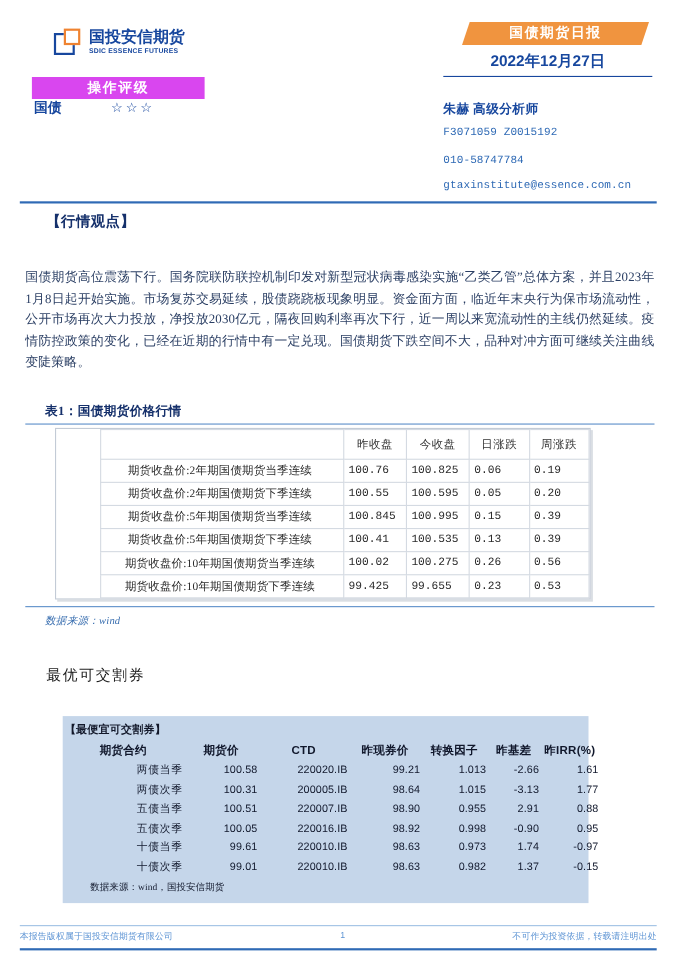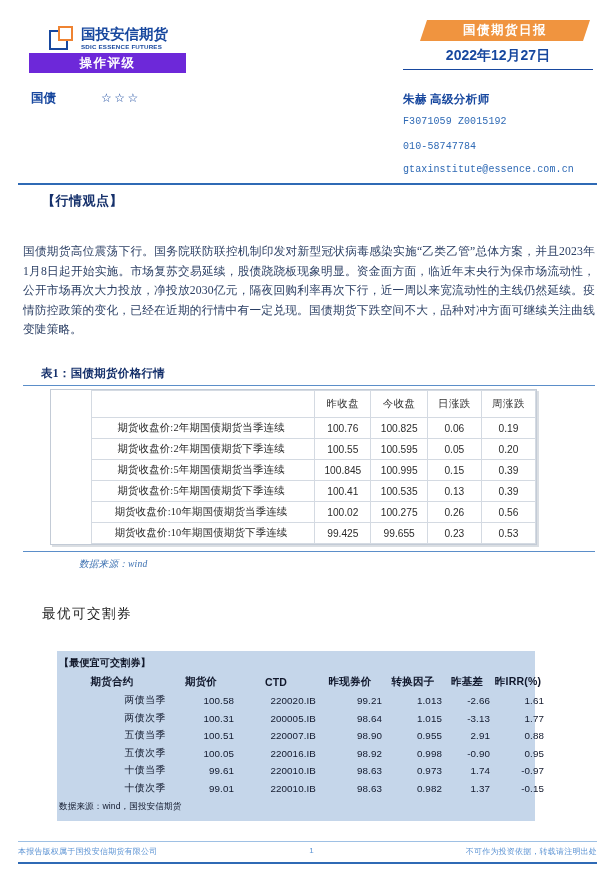--- a/index.html
+++ b/index.html
@@ -80,24 +80,24 @@
     font-weight: bold;
     color: #17479e;
     letter-spacing: 0.2px;
     margin-top: 2px;
     white-space: nowrap;
   }
 
   .rating-bar {
     position: absolute;
     left: 29px;
-    top: 53px;
+    top: 70px;
     width: 157px;
     height: 20px;
-    background: #6d28d9;
+    background: #d946ef;
     color: #ffffff;
     font-family: "Liberation Serif", serif;
     font-weight: bold;
     font-size: 12.5px;
     letter-spacing: 1.5px;
     display: flex;
     align-items: center;
     justify-content: center;
   }
   .rating-row {
@@ -262,22 +262,22 @@
     color: #333;
     text-align: center;
     letter-spacing: 0.5px;
   }
   table.t1 td.label {
     text-align: center;
     letter-spacing: 0.2px;
     padding-right: 8px;
   }
   table.t1 td.num {
-    text-align: center;
-    font-family: Liberation Sans, sans-serif;
+    text-align: left;
+    font-family: Liberation Mono, monospace;
     font-size: 10.2px;
   }
   .col-label { width: 252px; }
   .col-num   { width: 58px; }
 
   .table1-botrule {
     position: absolute;
     left: 23px;
     top: 551px;
     width: 572px;
@@ -286,21 +286,20 @@
   }
   .src1 {
     position: absolute;
     left: 41px;
     top: 558px;
     font-family: "Liberation Serif", serif;
     font-style: italic;
     font-size: 9.6px;
     color: #3a6fb0;
     letter-spacing: 0.2px;
-    margin-left: 38px;
   }
 
   .ctd-heading {
     position: absolute;
     left: 42px;
     top: 605px;
     font-family: "Liberation Serif", serif;
     font-size: 13.5px;
     color: #1a1a1a;
     letter-spacing: 1.5px;
@@ -347,25 +346,26 @@
   }
   table.t2 td.c1 { letter-spacing: 0.6px; }
   .t2c1 { width: 110px; }
   .t2c2 { width: 68px; }
   .t2c3 { width: 82px; }
   .t2c4 { width: 66px; }
   .t2c5 { width: 60px; }
   .t2c6 { width: 48px; }
   .t2c7 { width: 54px; }
   .src2 {
-    font-family: Liberation Sans, sans-serif;
+    font-family: Liberation Serif, serif;
     font-size: 8.6px;
     color: #11182c;
     padding: 4px 0 0 2px;
     letter-spacing: 0.1px;
+    margin-left: 23px;
   }
 
   
   .footer-rule-top {
     position: absolute;
     left: 18px;
     top: 841px;
     width: 579px;
     height: 1px;
     background: #9ec0e4;

